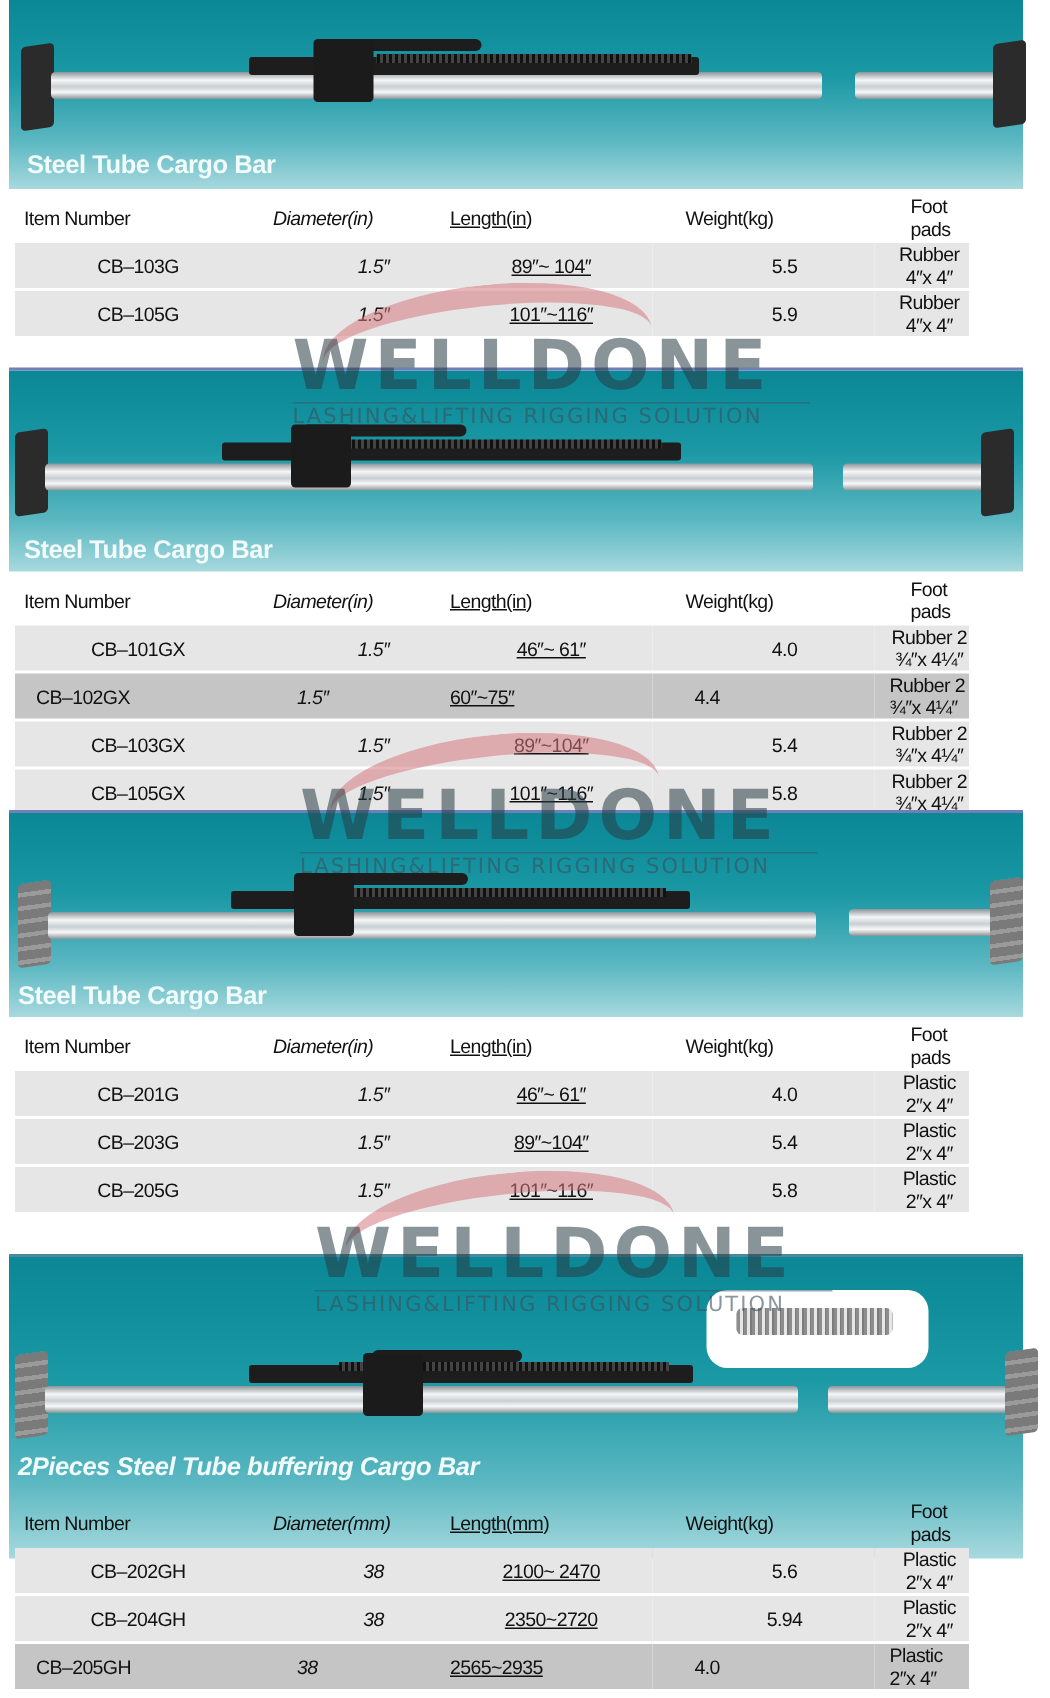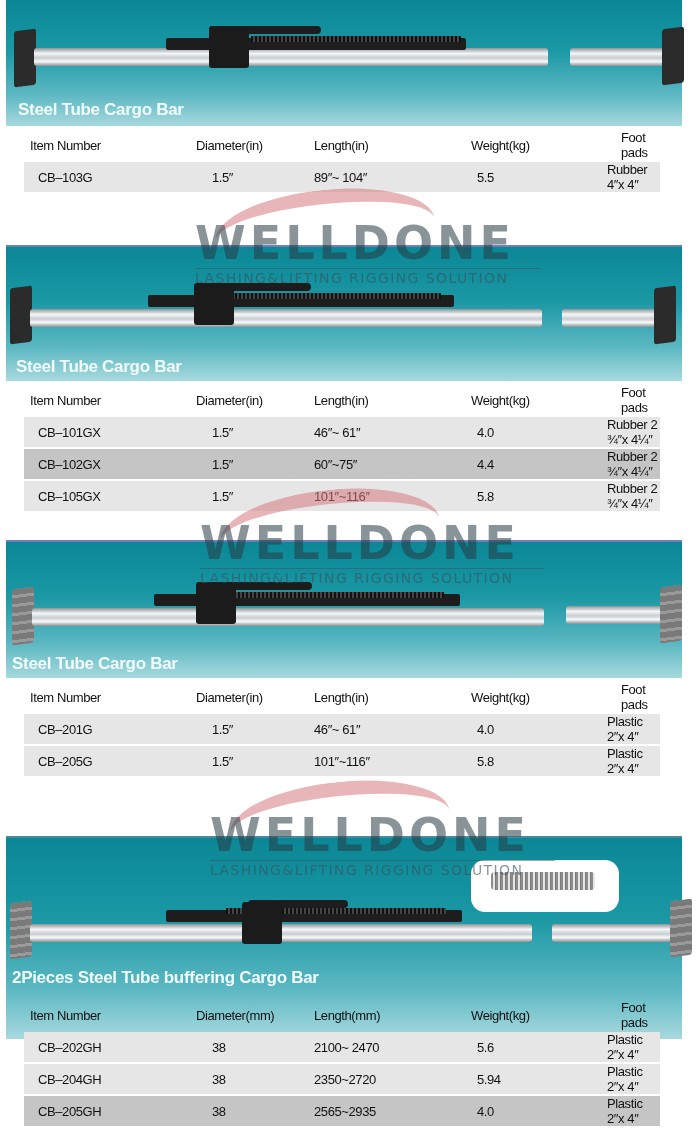--- a/index.html
+++ b/index.html
@@ -28,28 +28,28 @@
   .teeth { position: absolute; height: 6px;
     background: repeating-linear-gradient(to right, #111 0 2px, #444 2px 4px); }
   .handle-block { position: absolute; width: 40px; height: 42px; background: #1b1b1b; border-radius: 3px; }
   .lever { position: absolute; height: 8px; background: #1d1d1d; border-radius: 4px; }
 
   .spring-bubble { position: absolute; background: #ffffff; border-radius: 14px; }
   .spring { position: absolute; height: 18px;
     background: repeating-linear-gradient(to right, #8d8d8d 0 2px, #e6e6e6 2px 4px, #7b7b7b 4px 5px); border-radius: 4px; }
 
   
-  table.spec { position: absolute; left: 24px; width: 636px; border-collapse: separate; border-spacing: 0 2px; }
+  table.spec { position: absolute; left: 10px; width: 636px; border-collapse: separate; border-spacing: 0 2px; }
   table.spec th { font-weight: normal; font-size: 13px; color: #111; height: 20px; text-align: left; letter-spacing: -0.4px; }
   table.spec td { font-size: 13px; color: #111; height: 19px; letter-spacing: -0.4px; }
-  table.spec tr.odd td { background: #e6e6e6; }
+  table.spec tr.odd td { background: #e6e6e6; text-align: center; }
   table.spec tr.even td { background: #c5c5c5; }
   .c1 { width: 150px; padding-left: 14px; }
-  .c2 { width: 140px; padding-left: 38px; }
-  .c3 { width: 135px; padding-left: 0px; }
+  .c2 { width: 140px; padding-left: 38px; font-style: italic; }
+  .c3 { width: 135px; padding-left: 0px; text-decoration: underline; }
   .c4 { width: 148px; padding-left: 28px; }
   .c5 { padding-left: 10px; }
   th.c1 { padding-left: 6px; }
   th.c2 { padding-left: 22px; }
   th.c4 { padding-left: 22px; }
   th.c5 { padding-left: 24px; }
 
   
   .wm { position: absolute; left: 195px; width: 350px; pointer-events: none; }
   .wm-arc { position: absolute; left: 20px; top: 0; width: 220px; height: 80px;
@@ -86,20 +86,27 @@
     </tr>
       </thead>
     <tbody>
       <tr class="odd">
         <td class="c1">CB–103G</td>
         <td class="c2">1.5″</td>
         <td class="c3">89″~ 104″</td>
         <td class="c4">5.5</td>
         <td class="c5">Rubber 4″x 4″</td>
       </tr>
+      <tr class="odd">
+        <td class="c1">CB–105G</td>
+        <td class="c2">1.5″</td>
+        <td class="c3">101″~116″</td>
+        <td class="c4">5.9</td>
+        <td class="c5">Rubber 4″x 4″</td>
+      </tr>
     </tbody>
   </table>
 </div>
 
 <div class="section" style="top:245px; height:295px;">
   <div class="banner top-border" style="top:0; height:136px;">
     <div class="pad" style="left:4px; top:40px;"></div>
     <div class="bar" style="left:24px; top:62px; width:512px;"></div>
     <div class="bar" style="left:556px; top:62px; width:100px;"></div>
     <div class="pad" style="left:648px; top:40px;"></div>
@@ -128,20 +135,27 @@
         <td class="c5">Rubber 2 ¾″x 4¼″</td>
       </tr>
       <tr class="even">
         <td class="c1">CB–102GX</td>
         <td class="c2">1.5″</td>
         <td class="c3">60″~75″</td>
         <td class="c4">4.4</td>
         <td class="c5">Rubber 2 ¾″x 4¼″</td>
       </tr>
       <tr class="odd">
+        <td class="c1">CB–103GX</td>
+        <td class="c2">1.5″</td>
+        <td class="c3">89″~104″</td>
+        <td class="c4">5.4</td>
+        <td class="c5">Rubber 2 ¾″x 4¼″</td>
+      </tr>
+      <tr class="odd">
         <td class="c1">CB–105GX</td>
         <td class="c2">1.5″</td>
         <td class="c3">101″~116″</td>
         <td class="c4">5.8</td>
         <td class="c5">Rubber 2 ¾″x 4¼″</td>
       </tr>
     </tbody>
   </table>
 </div>
 
@@ -169,32 +183,39 @@
       </thead>
     <tbody>
       <tr class="odd">
         <td class="c1">CB–201G</td>
         <td class="c2">1.5″</td>
         <td class="c3">46″~ 61″</td>
         <td class="c4">4.0</td>
         <td class="c5">Plastic 2″x 4″</td>
       </tr>
       <tr class="odd">
+        <td class="c1">CB–203G</td>
+        <td class="c2">1.5″</td>
+        <td class="c3">89″~104″</td>
+        <td class="c4">5.4</td>
+        <td class="c5">Plastic 2″x 4″</td>
+      </tr>
+      <tr class="odd">
         <td class="c1">CB–205G</td>
         <td class="c2">1.5″</td>
         <td class="c3">101″~116″</td>
         <td class="c4">5.8</td>
         <td class="c5">Plastic 2″x 4″</td>
       </tr>
     </tbody>
   </table>
 </div>
 
 <div class="section" style="top:836px; height:296px;">
-  <div class="banner" style="top:0; height:203px; border-top:2px solid #4a8aa0;">
+  <div class="banner" style="top:0; height:203px; border-top:2px solid #4a8aa0;font-style:italic;">
     <div class="spring-bubble" style="left:465px; top:22px; width:148px; height:52px;">
       <div class="spring" style="left:20px; top:12px; width:104px;"></div>
     </div>
     <div class="pad plastic" style="left:4px; top:64px;"></div>
     <div class="bar" style="left:24px; top:86px; width:502px;"></div>
     <div class="bar" style="left:546px; top:86px; width:126px;"></div>
     <div class="pad plastic" style="left:664px; top:62px;"></div>
     <div class="ratchet" style="left:160px; top:72px; width:296px;"></div>
     <div class="teeth" style="left:220px; top:70px; width:220px;"></div>
     <div class="lever" style="left:242px; top:62px; width:100px;"></div>

